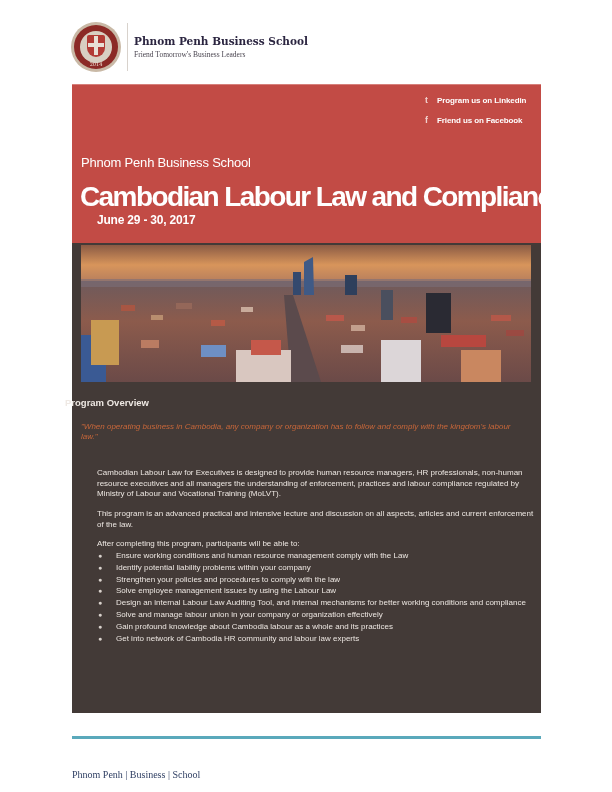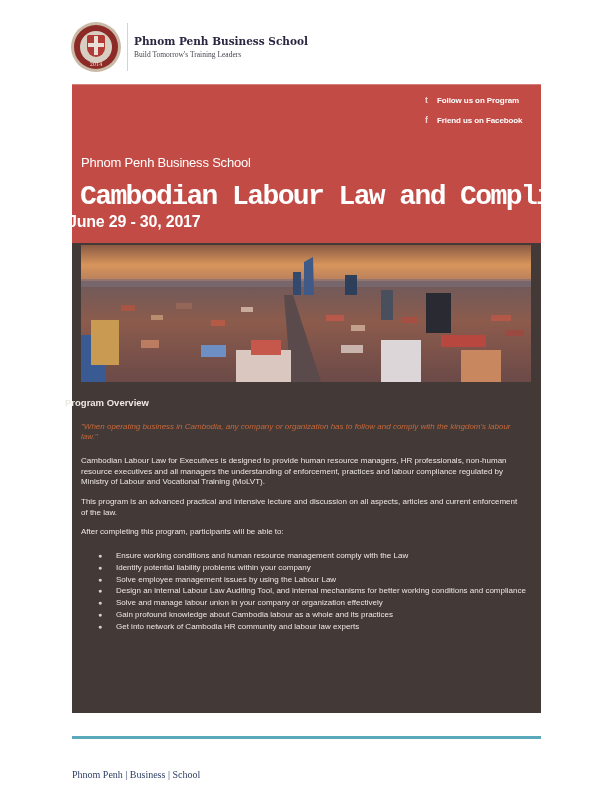--- a/index.html
+++ b/index.html
@@ -21,29 +21,29 @@
     .brand-tag { font-family: "Liberation Serif", serif; font-size: 7.5px; color: #4a4550; margin-top: 3px; }
 
     
     .hero { position: absolute; left: 72px; top: 85px; width: 469px; height: 158px; background: #c24b45; }
     .hero-top-edge { position: absolute; left: 72px; top: 84px; width: 469px; height: 2px; background: #d6807b; }
     .social { position: absolute; left: 425px; top: 90px; }
     .social-item { display: flex; align-items: center; height: 20px; }
     .social-icon { width: 12px; color: #f1d0cd; font-size: 9px; font-weight: bold; font-family: "Liberation Sans", sans-serif; }
     .social-label { color: #ffffff; font-size: 8px; font-weight: bold; letter-spacing: -0.1px; }
     .hero-school { position: absolute; left: 81px; top: 155px; color: #ffffff; font-size: 13px; letter-spacing: -0.2px; }
-    .hero-title { position: absolute; left: 80px; top: 181px; color: #ffffff; font-size: 28px; font-weight: bold; letter-spacing: -1.6px; white-space: nowrap; font-family: Liberation Mono, monospace; }
-    .hero-date { position: absolute; left: 68px; top: 213px; color: #ffffff; font-size: 16px; font-weight: bold; letter-spacing: -0.2px; }
+    .hero-title { position: absolute; left: 80px; top: 181px; color: #ffffff; font-size: 28px; font-weight: bold; letter-spacing: -1.6px; white-space: nowrap; }
+    .hero-date { position: absolute; left: 97px; top: 213px; color: #ffffff; font-size: 12px; font-weight: bold; letter-spacing: -0.2px; }
 
     
     .dark { position: absolute; left: 72px; top: 243px; width: 469px; height: 470px; background: #433a37; }
     .cityscape { position: absolute; left: 81px; top: 245px; width: 450px; height: 137px; overflow: hidden; }
     .overview-title { position: absolute; left: 65px; top: 397px; color: #efe9e4; font-size: 9.5px; font-weight: bold; }
     .quote { position: absolute; left: 81px; top: 422px; width: 440px; color: #c8673a; font-size: 8px; font-style: italic; line-height: 10px; }
-    .para { position: absolute; left: 81px; width: 445px; color: #ece6e1; font-size: 8px; line-height: 10.5px; }
+    .para { position: absolute; left: 97px; width: 445px; color: #ece6e1; font-size: 8px; line-height: 10.5px; margin-top: 12px; }
     .p1 { top: 456px; }
     .p2 { top: 497px; }
     .p3 { top: 527px; }
     .bullets { position: absolute; left: 98px; top: 550px; width: 430px; list-style: none; }
     .bullets li { display: flex; color: #ece6e1; font-size: 8px; line-height: 11.8px; }
     .bullets .dot { width: 18px; flex: 0 0 18px; font-size: 7px; color: #d9d2cc; }
     .bullets .txt { flex: 1; }
 
     
     .footer-rule { position: absolute; left: 72px; top: 736px; width: 469px; height: 3px; background: #5aa9bb; }
@@ -57,31 +57,31 @@
     <div class="ring1"></div>
     <div class="ring2"></div>
     <div class="shield"></div>
     <div class="cross-v"></div>
     <div class="cross-h"></div>
     <div class="year">2014</div>
   </div>
   <div class="brand-divider"></div>
   <div class="brand-text">
     <div class="brand-name">Phnom Penh Business School</div>
-    <div class="brand-tag">Build Tomorrow's Training Leaders</div>
+    <div class="brand-tag">Friend Tomorrow's Business Leaders</div>
   </div>
 </div>
 
 <div class="hero-top-edge"></div>
 <div class="hero"></div>
 
 <div class="social">
   <div class="social-item">
     <span class="social-icon">t</span>
-    <span class="social-label">Follow us on Program</span>
+    <span class="social-label">Program us on Linkedin</span>
   </div>
   <div class="social-item">
     <span class="social-icon">f</span>
     <span class="social-label">Friend us on Facebook</span>
   </div>
 </div>
 
 <div class="hero-school">Phnom Penh Business School</div>
 <div class="hero-title">Cambodian Labour Law and Compliance</div>
 <div class="hero-date">June 29 - 30,  2017</div>
@@ -151,20 +151,24 @@
   <li>
       <span class="dot">●</span>
       <span class="txt">Ensure working conditions and human resource management comply with the Law</span>
     </li>
   <li>
       <span class="dot">●</span>
       <span class="txt">Identify potential liability problems within your company</span>
     </li>
   <li>
       <span class="dot">●</span>
+      <span class="txt">Strengthen your policies and procedures to comply with the law</span>
+    </li>
+  <li>
+      <span class="dot">●</span>
       <span class="txt">Solve employee management issues by using the Labour Law</span>
     </li>
   <li>
       <span class="dot">●</span>
       <span class="txt">Design an internal Labour Law Auditing Tool, and internal mechanisms for better working conditions and compliance</span>
     </li>
   <li>
       <span class="dot">●</span>
       <span class="txt">Solve and manage labour union in your company or organization effectively</span>
     </li>

